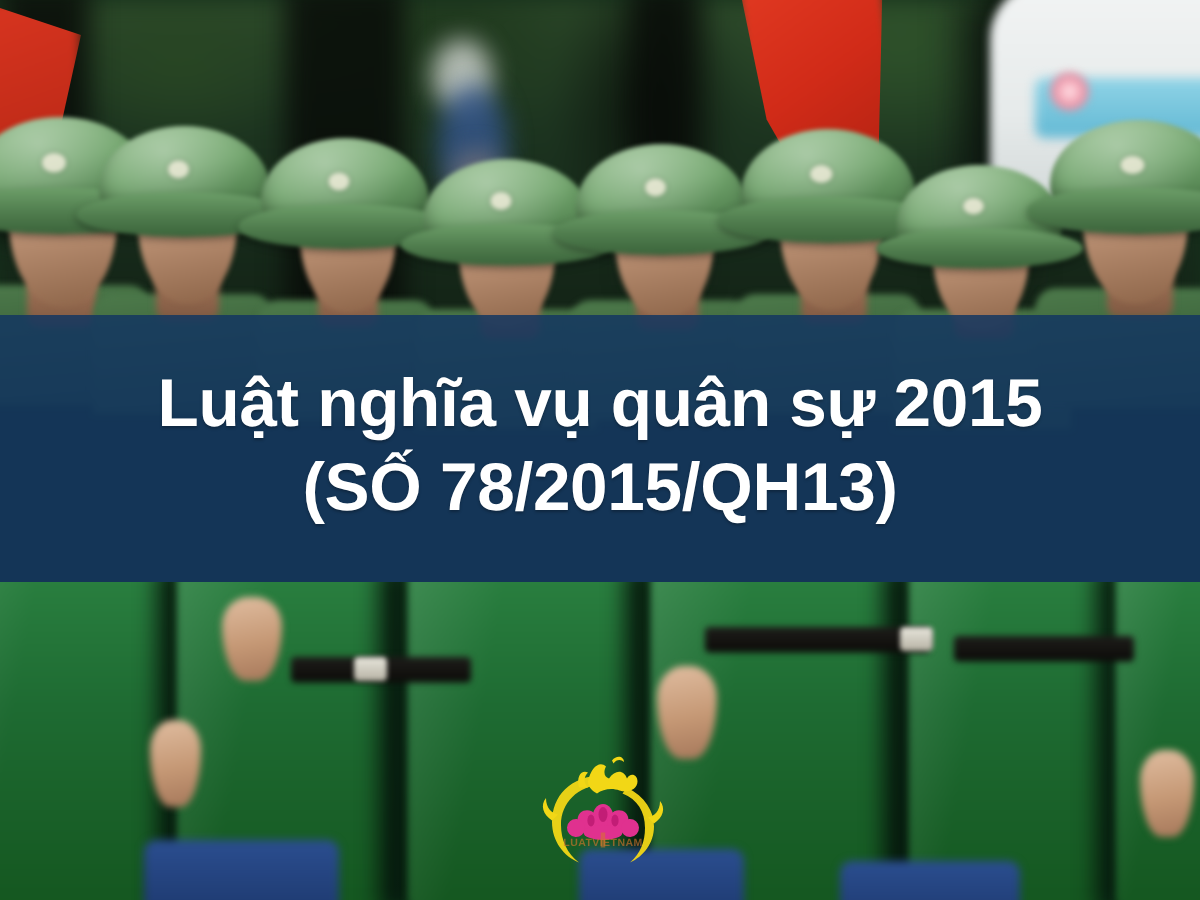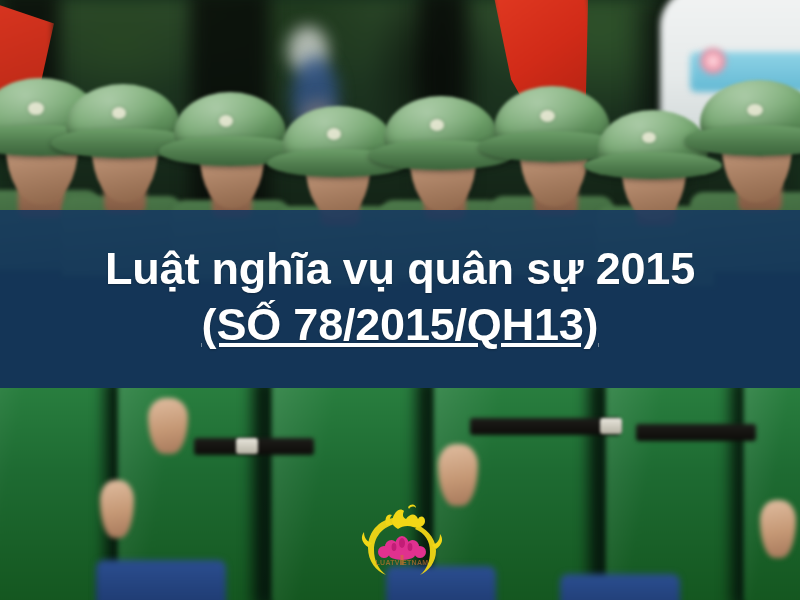--- a/index.html
+++ b/index.html
@@ -219,21 +219,21 @@
   .banner-line {
     color: #ffffff;
     font-weight: bold;
     text-align: center;
     line-height: 1.08;
     letter-spacing: -0.2px;
     white-space: nowrap;
     text-shadow: 0 1px 2px rgba(0,0,0,.28);
   }
   .line-1 { font-size: 45px; }
-  .line-2 { font-size: 45px; margin-top: 7px; text-decoration: underline; }
+  .line-2 { font-size: 45px; margin-top: 7px; }
 
   
   .logo {
     position: absolute;
     left: 358px; top: 503px;
     width: 88px; height: 82px;
   }
   .logo svg { display: block; width: 88px; height: 82px; }
   .logo-text {
     position: absolute;

